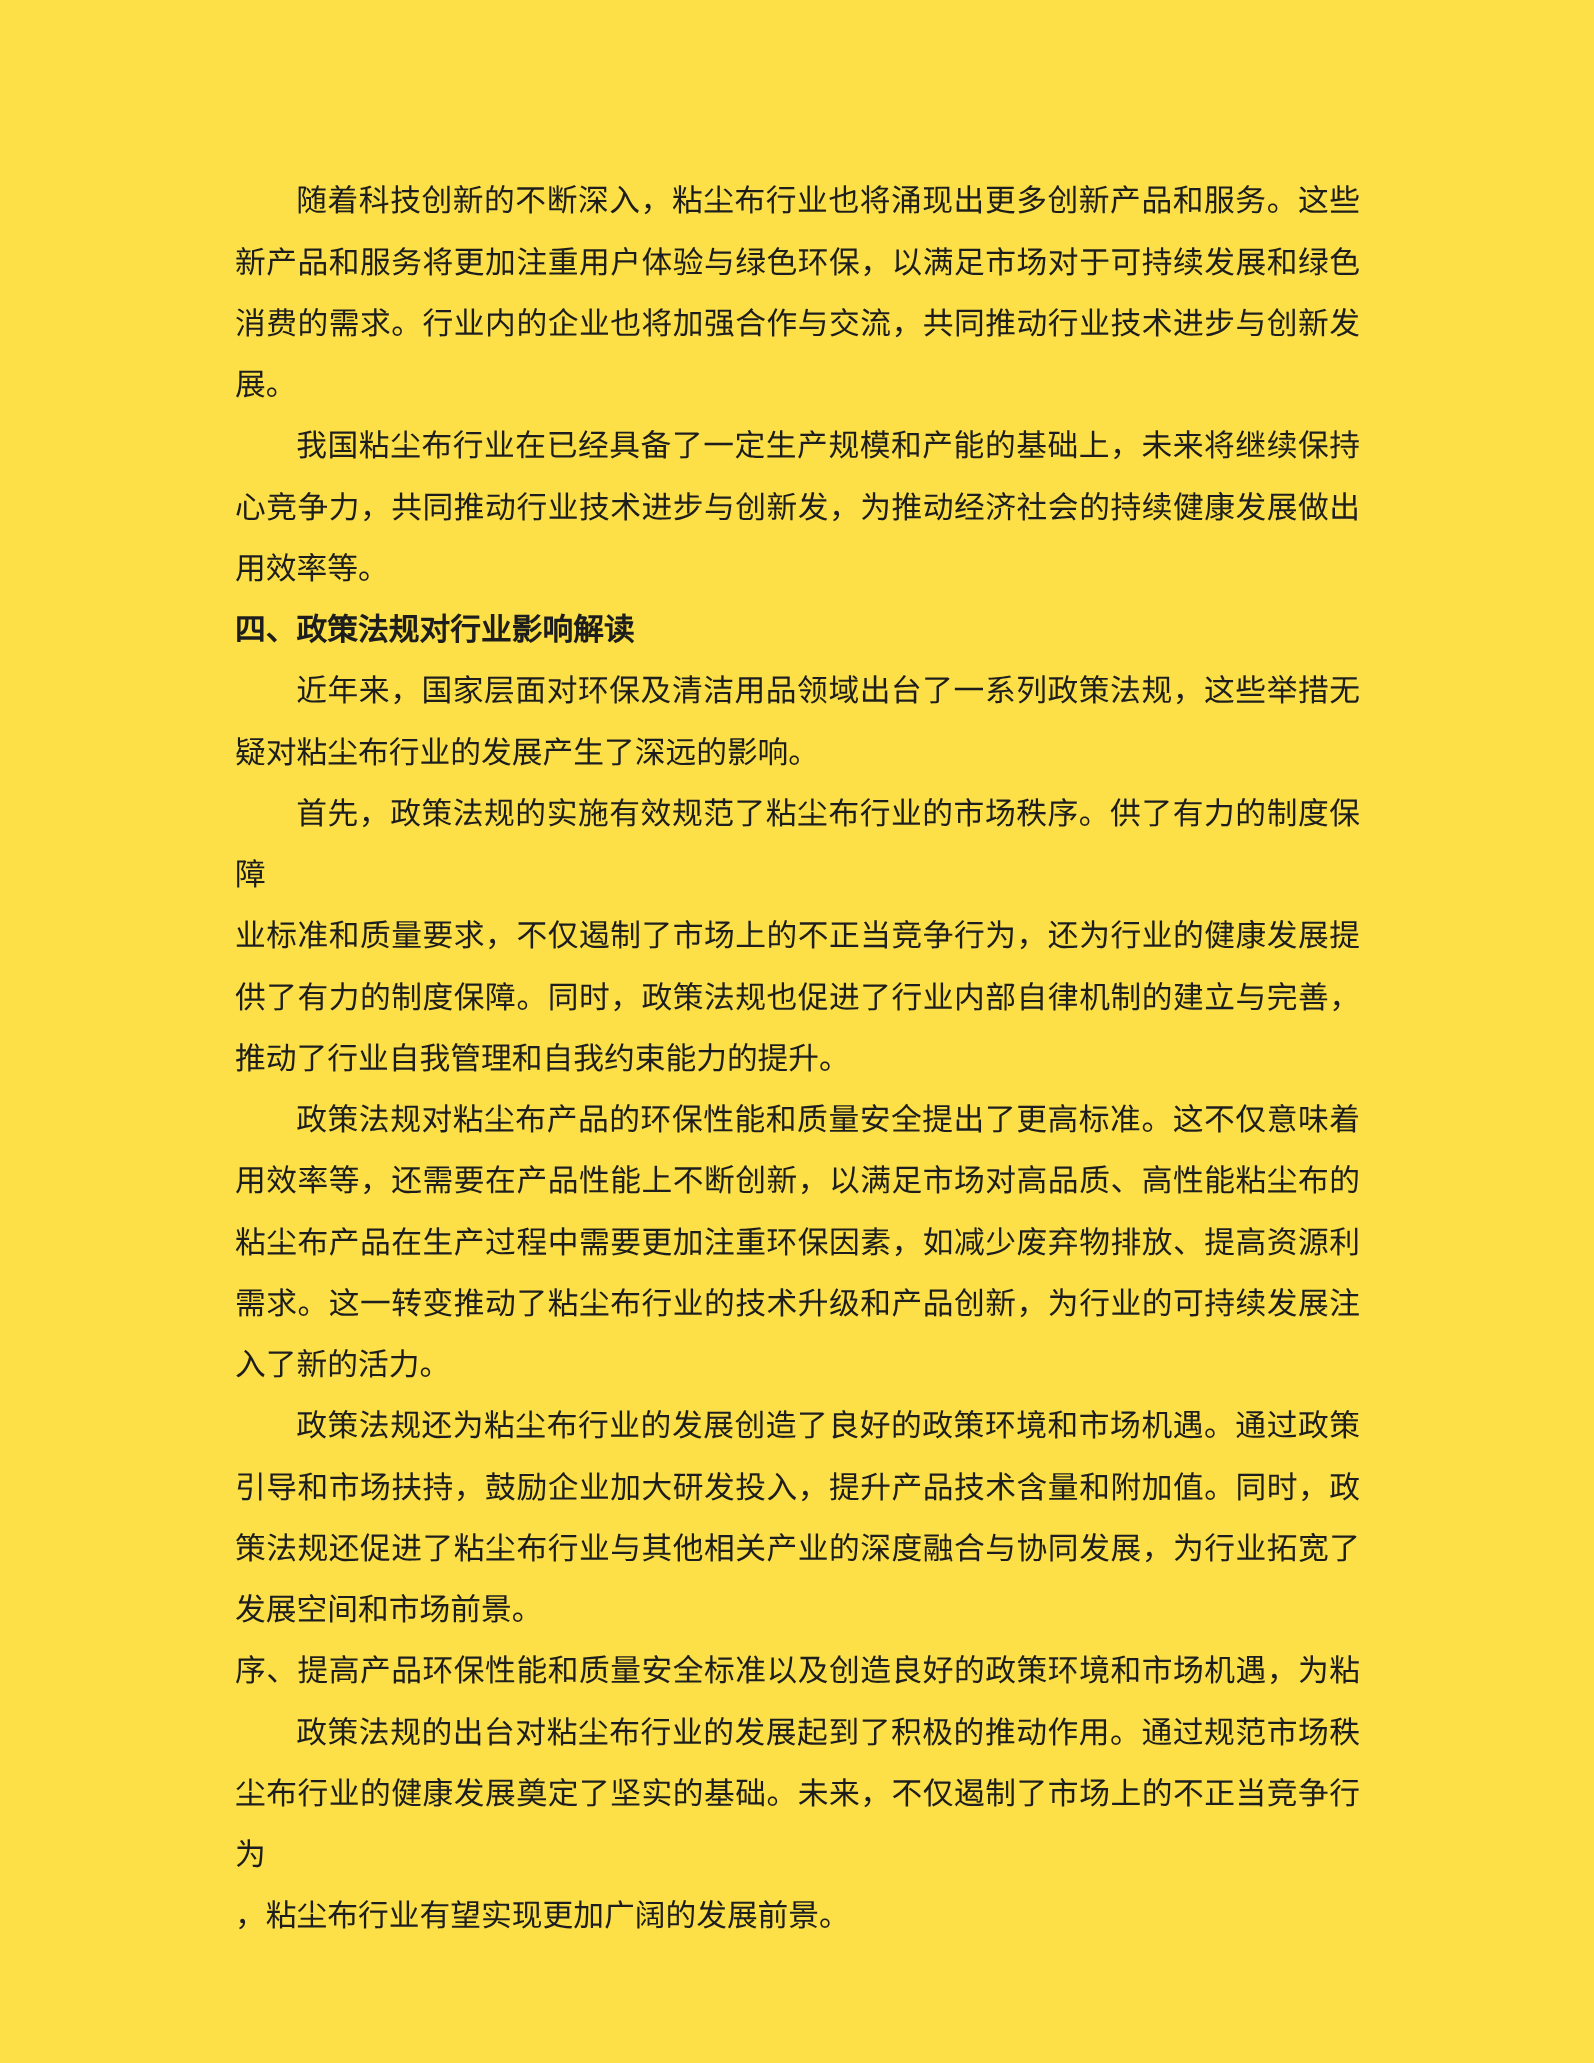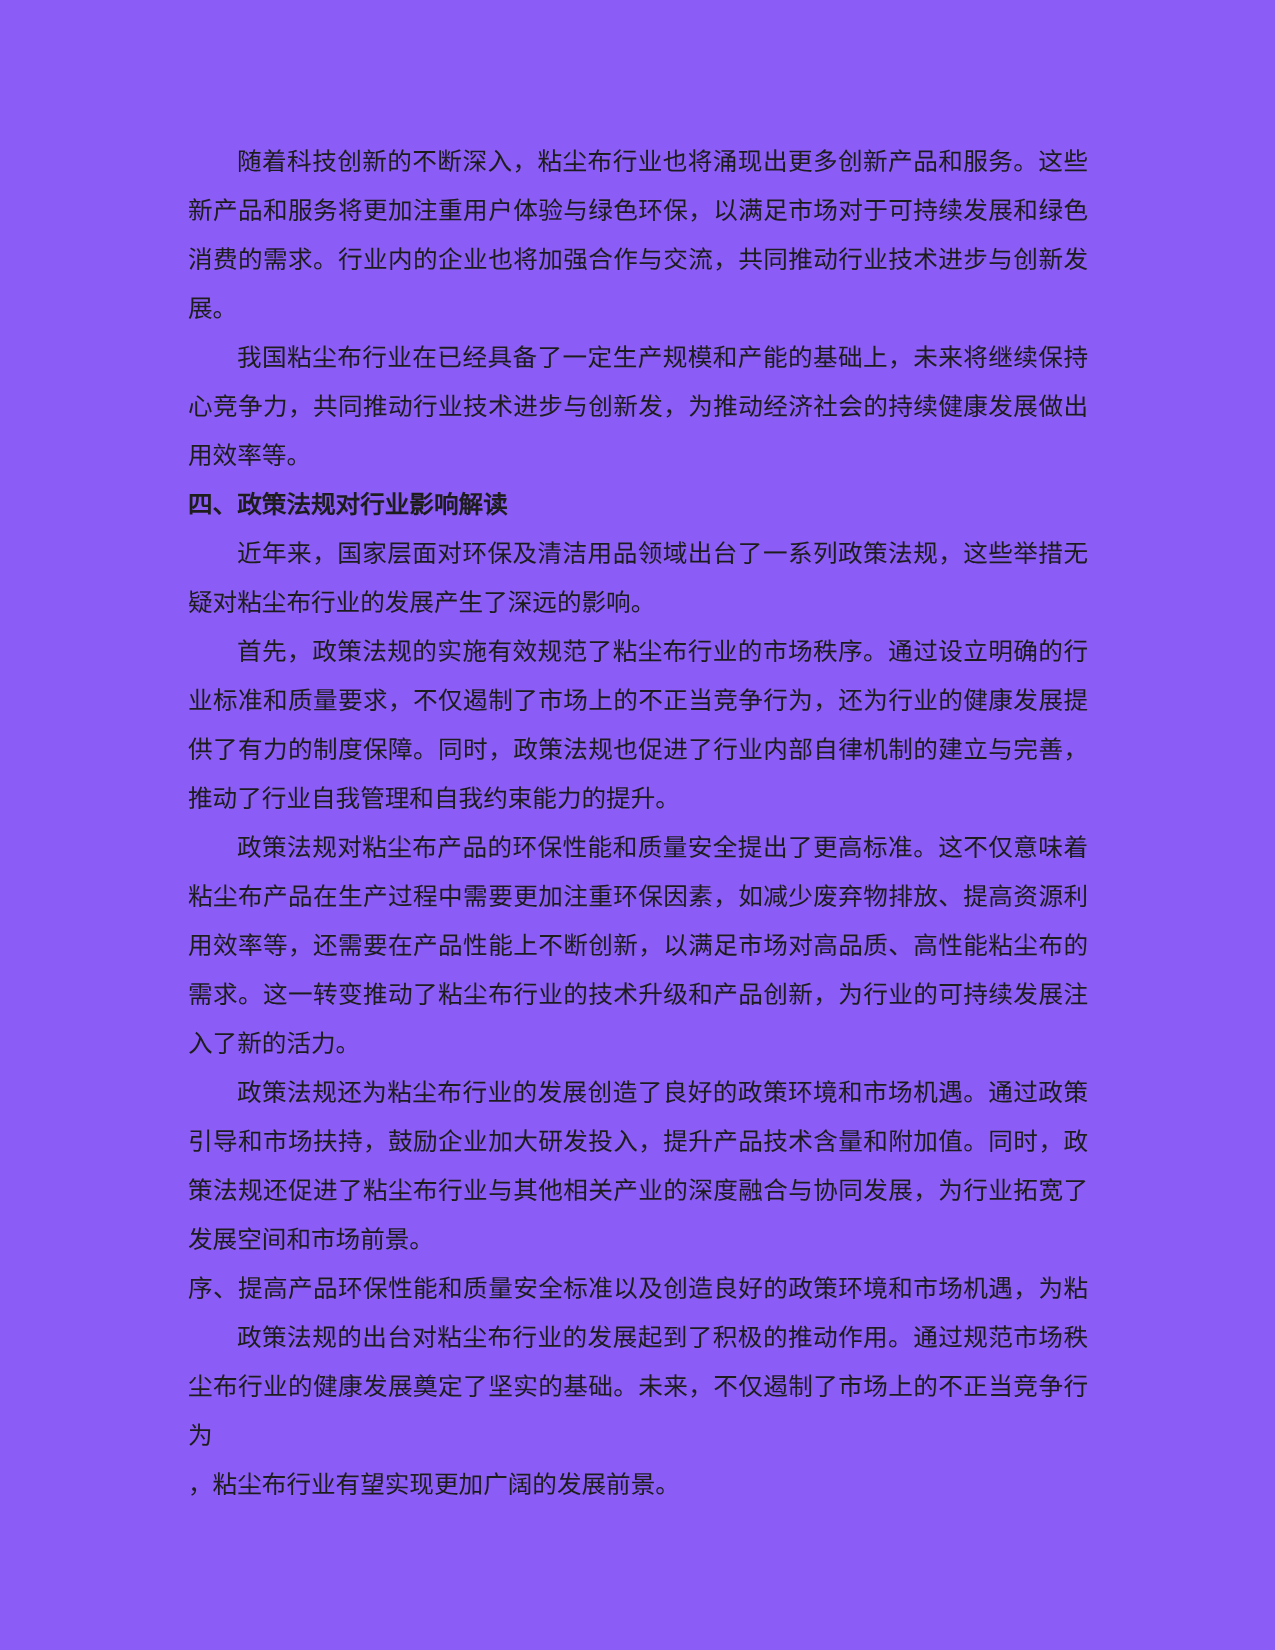--- a/index.html
+++ b/index.html
@@ -9,21 +9,21 @@
   body {
     width: 1275px;
     height: 1650px;
     background: #ffffff;
     position: relative;
     overflow: hidden;
   }
   .page {
     position: absolute;
     inset: 0;
-    background: #8b5cf6;
+    background: #fde047;
   }
   .text-block {
     position: absolute;
     left: 188px;
     top: 137px;
     width: 900px;
   }
   .block {
     margin: 0;
     padding: 0;
@@ -73,30 +73,30 @@
     <div class="block heading">
       <div class="line">四、政策法规对行业影响解读</div>
     </div>
 
     <div class="block">
       <div class="line indent fill">近年来，国家层面对环保及清洁用品领域出台了一系列政策法规，这些举措无</div>
       <div class="line">疑对粘尘布行业的发展产生了深远的影响。</div>
     </div>
 
     <div class="block">
-      <div class="line indent fill">首先，政策法规的实施有效规范了粘尘布行业的市场秩序。通过设立明确的行</div>
+      <div class="line indent fill">首先，政策法规的实施有效规范了粘尘布行业的市场秩序。供了有力的制度保障</div>
       <div class="line fill">业标准和质量要求，不仅遏制了市场上的不正当竞争行为，还为行业的健康发展提</div>
       <div class="line fill">供了有力的制度保障。同时，政策法规也促进了行业内部自律机制的建立与完善，</div>
       <div class="line">推动了行业自我管理和自我约束能力的提升。</div>
     </div>
 
     <div class="block">
       <div class="line indent fill">政策法规对粘尘布产品的环保性能和质量安全提出了更高标准。这不仅意味着</div>
+      <div class="line fill">用效率等，还需要在产品性能上不断创新，以满足市场对高品质、高性能粘尘布的</div>
       <div class="line fill">粘尘布产品在生产过程中需要更加注重环保因素，如减少废弃物排放、提高资源利</div>
-      <div class="line fill">用效率等，还需要在产品性能上不断创新，以满足市场对高品质、高性能粘尘布的</div>
       <div class="line fill">需求。这一转变推动了粘尘布行业的技术升级和产品创新，为行业的可持续发展注</div>
       <div class="line">入了新的活力。</div>
     </div>
 
     <div class="block">
       <div class="line indent fill">政策法规还为粘尘布行业的发展创造了良好的政策环境和市场机遇。通过政策</div>
       <div class="line fill">引导和市场扶持，鼓励企业加大研发投入，提升产品技术含量和附加值。同时，政</div>
       <div class="line fill">策法规还促进了粘尘布行业与其他相关产业的深度融合与协同发展，为行业拓宽了</div>
       <div class="line">发展空间和市场前景。</div>
     </div>

